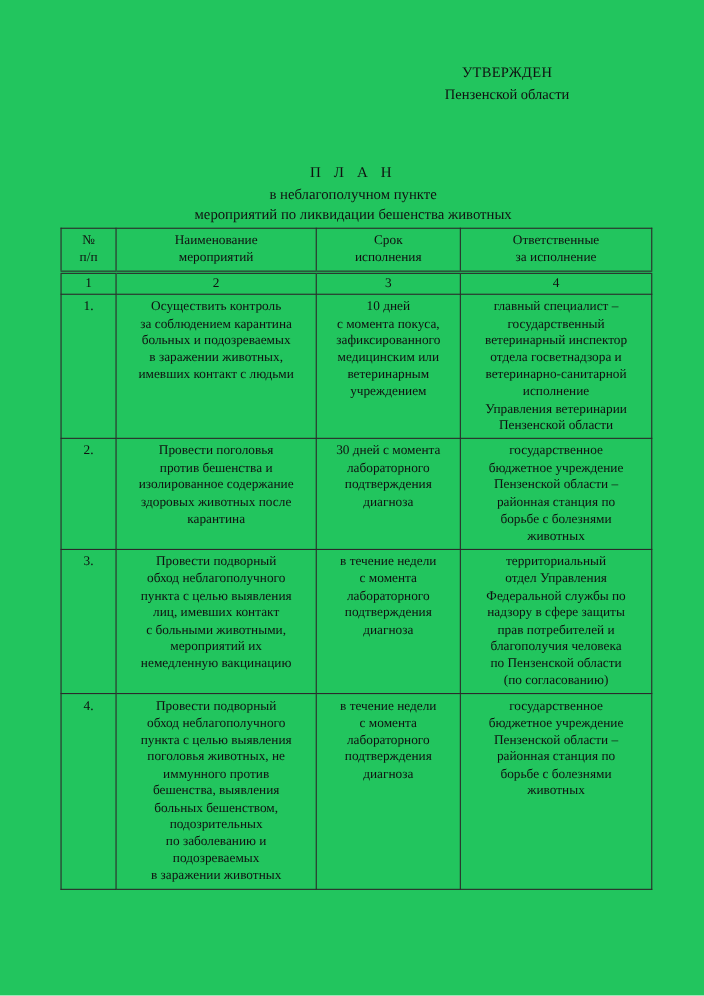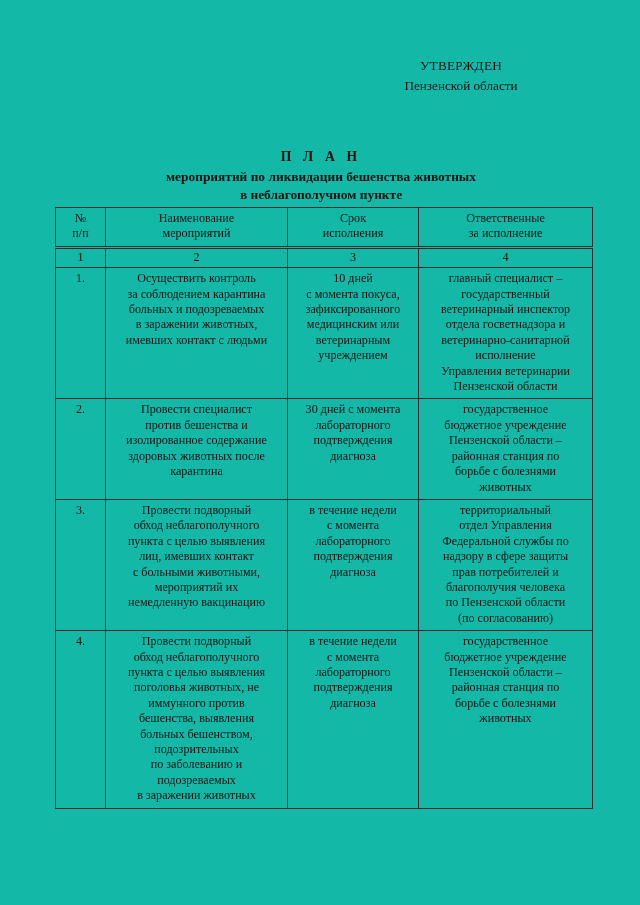--- a/index.html
+++ b/index.html
@@ -12,21 +12,21 @@
     height: 905px;
     position: relative;
     font-family: "Liberation Serif", "DejaVu Serif", serif;
     color: #101010;
     -webkit-font-smoothing: antialiased;
   }
 
   .page {
     position: absolute;
     inset: 0;
-    background: #14b8a6;
+    background: #22c55e;
   }
 
   
   .approval {
     position: absolute;
     left: 330px;
     top: 56px;
     width: 262px;
     text-align: center;
     font-size: 13.2px;
@@ -36,21 +36,21 @@
   .approval .ln.caps { letter-spacing: 0.3px; }
   .approval .ln.doc { letter-spacing: 0.2px; }
 
   
   .title-block {
     position: absolute;
     left: 48px;
     top: 148px;
     width: 546px;
     text-align: center;
-    font-weight: bold;
+    font-weight: normal;
     font-size: 13.4px;
     line-height: 18.5px;
   }
   .title-block .plan {
     letter-spacing: 4.2px;
     font-size: 13.6px;
     padding-bottom: 1px;
   }
   .title-block .sub { white-space: nowrap; }
 
@@ -105,22 +105,22 @@
 
 <div class="page">
 
   <div class="approval">
     <div class="ln caps">УТВЕРЖДЕН</div>
     <div class="ln">Пензенской области</div>
   </div>
 
   <div class="title-block">
     <div class="plan">П Л А Н</div>
+    <div class="sub">в неблагополучном пункте</div>
     <div class="sub">мероприятий по ликвидации бешенства животных</div>
-    <div class="sub">в неблагополучном пункте</div>
   </div>
 
   <table class="doc-table">
     <colgroup>
       <col class="c1">
         <col class="c2">
         <col class="c3">
         <col class="c4">
     </colgroup>
     <tbody>
@@ -190,21 +190,21 @@
               <span>Управления ветеринарии</span>
               <span>Пензенской области</span>
             </div>
           </td>
       </tr>
 
       <tr class="body">
         <td class="idx">2.</td>
         <td>
             <div class="cell-lines">
-              <span>Провести специалист</span>
+              <span>Провести поголовья</span>
               <span>против бешенства и</span>
               <span>изолированное содержание</span>
               <span>здоровых животных после</span>
               <span>карантина</span>
             </div>
           </td>
         <td>
             <div class="cell-lines">
               <span>30 дней с момента</span>
               <span>лабораторного</span>

